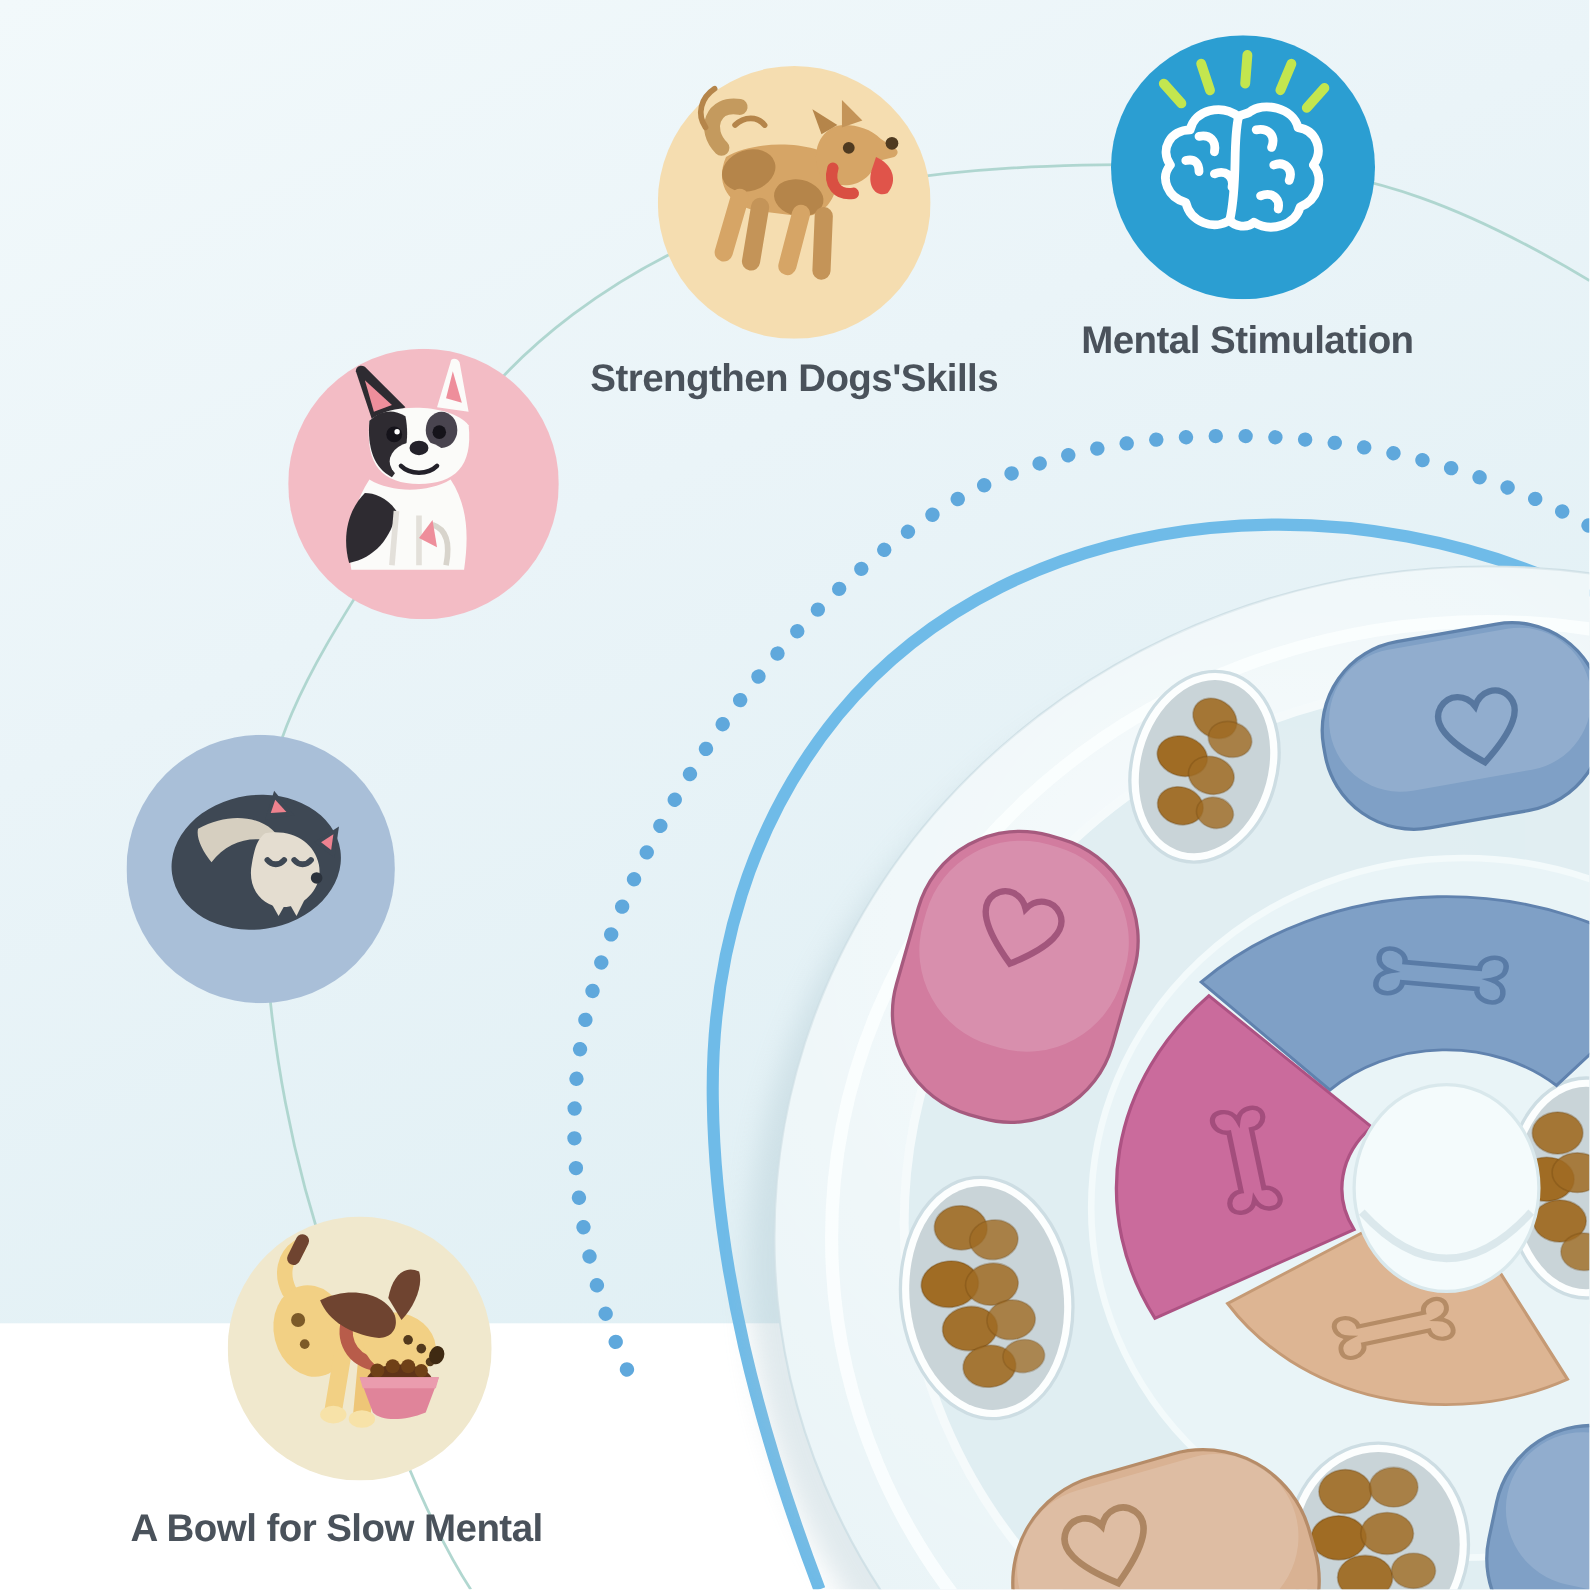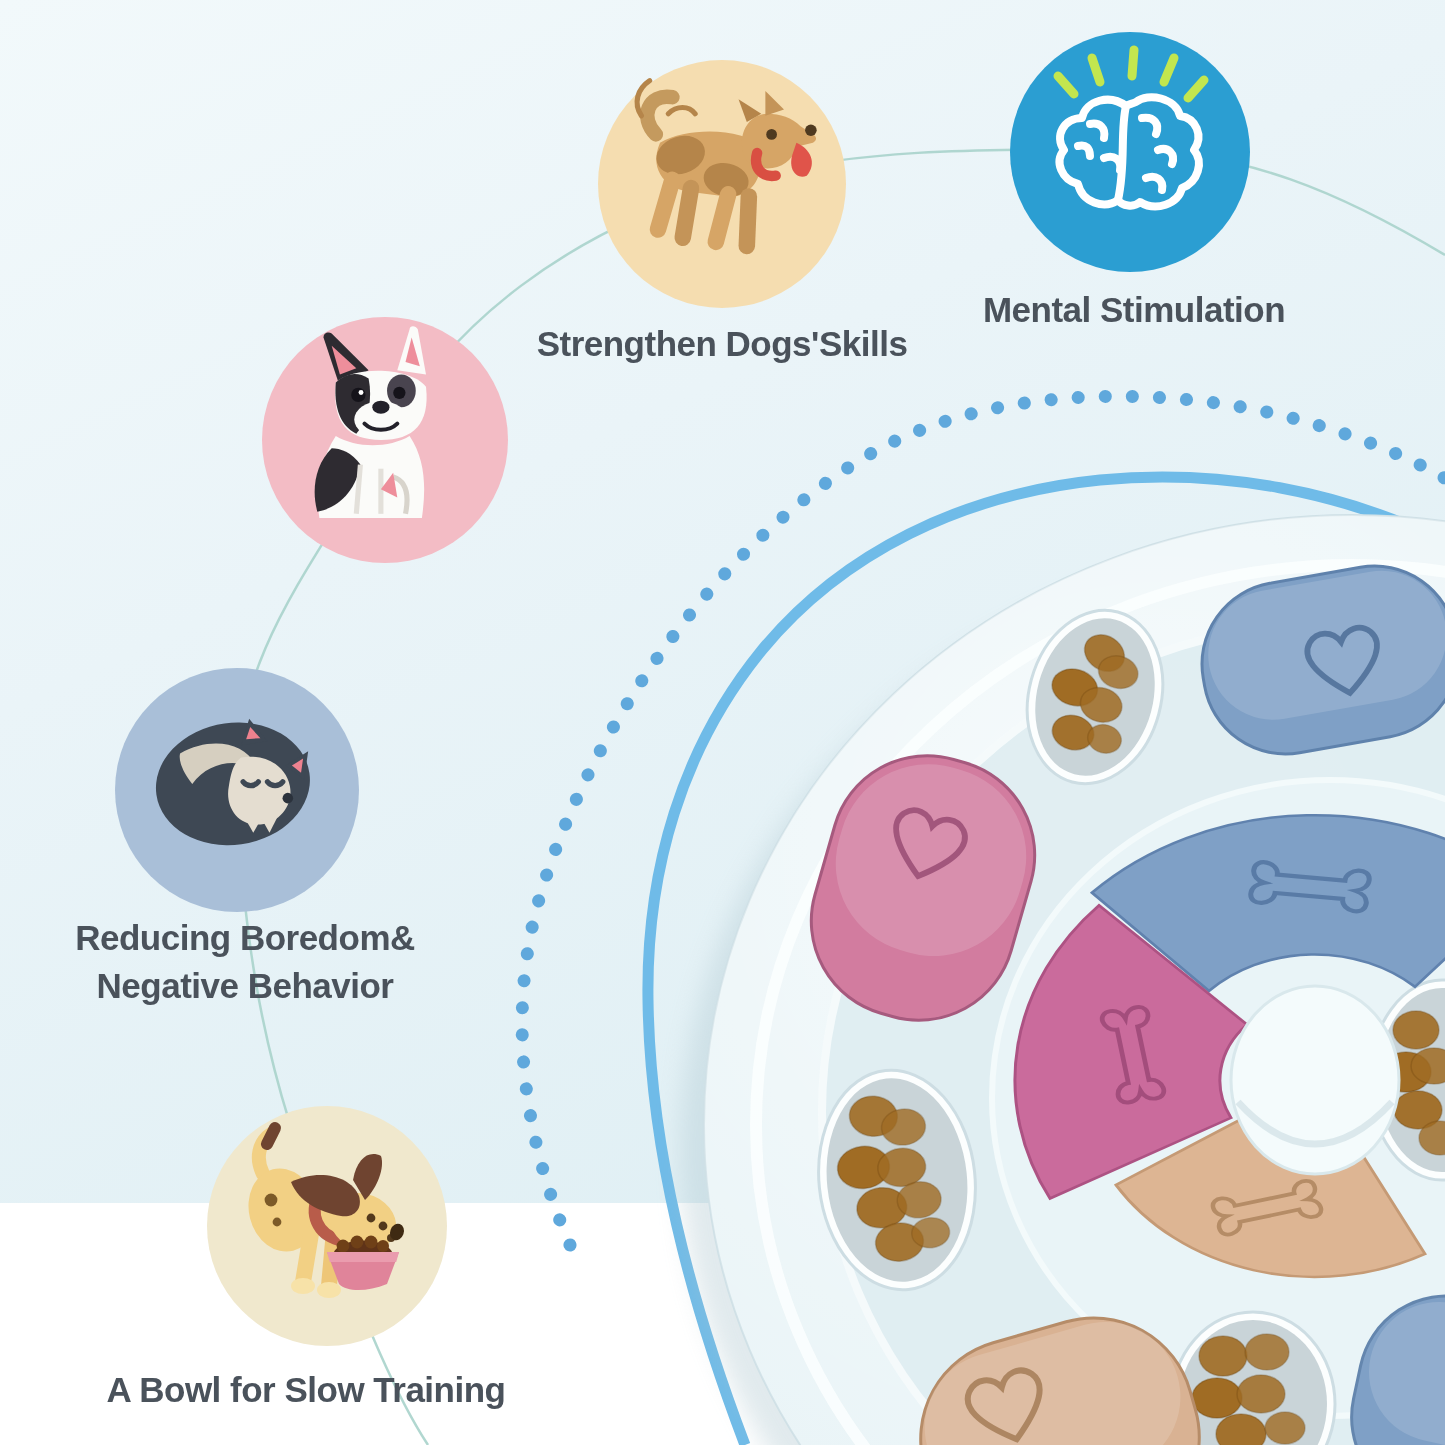--- a/index.html
+++ b/index.html
@@ -284,20 +284,16 @@
         <path d="M 60 73 L 96 73 L 94.6 78 L 61.4 78 Z" fill="#ea9cae"></path>
       </g>
     </svg>
   </div>
 
   <div class="feature-label" style="left:722px;top:320px">Strengthen Dogs'Skills</div>
 
   <div class="feature-label" style="left:1134px;top:286px">Mental Stimulation</div>
 
 
-  <div class="feature-label" style="left:245px;top:914px">
-    <div>Reducing Boredom&amp;</div>
-    <div>Negative Behavior</div>
-  </div>
-
-  <div class="feature-label" style="left:306px;top:1366px">A Bowl for Slow Training</div>
+
+  <div class="feature-label" style="left:306px;top:1366px">A Bowl for Slow Mental</div>
 
 </div>
 
 </body></html>

